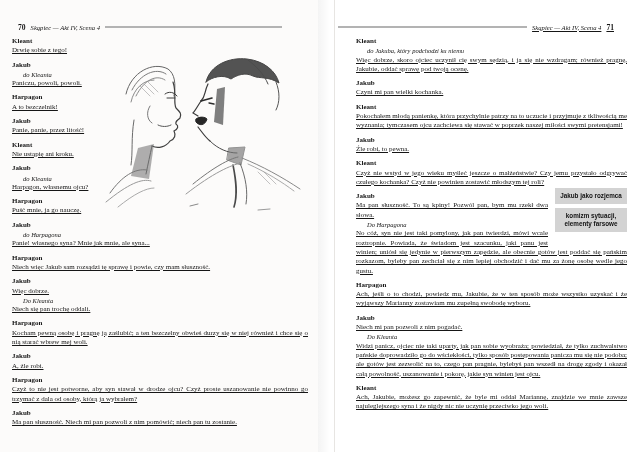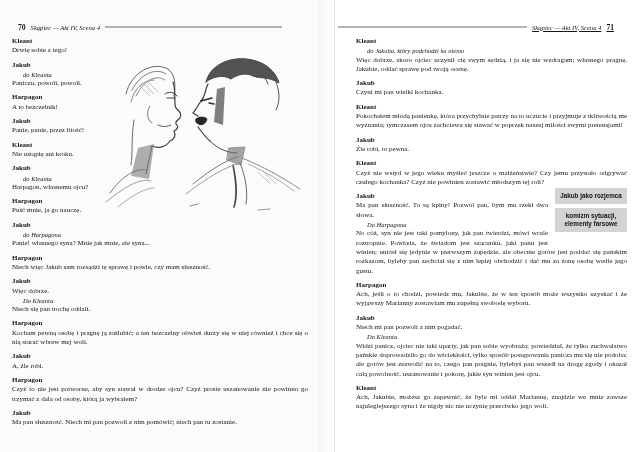--- a/index.html
+++ b/index.html
@@ -20,21 +20,21 @@
   .runtitle{font-style:italic;font-size:6.6px;white-space:nowrap;}
   .hdr-rule{flex:1;height:2px;background:#b3b3b3;}
 
   
   .body-col{position:absolute;top:32px;font-size:7px;line-height:9.3px;
             letter-spacing:0;text-rendering:optimizeLegibility;}
   .body-left{left:12px;width:296px;}
   .body-right{left:356px;width:271px;}
   .speaker{font-weight:bold;width:88px;text-align:left;margin-top:5px;}
   .dir{font-style:italic;font-size:6.5px;padding-left:11px;}
-  .line{text-align:justify;}
+  .line{text-align:justify;text-decoration:underline;}
 
   
   .notes-float{float:right;width:72px;margin:1px 0 10px 7px;}
   .note-box{background:#d3d3d3;color:#111;font-family:"Liberation Sans", sans-serif;
             font-weight:bold;font-size:6.3px;line-height:8px;text-align:center;padding:4px 3px;}
   .note-box + .note-box{margin-top:4px;}
 
   
   .illustration{position:absolute;left:98px;top:52px;width:215px;height:170px;pointer-events:none;}
   .illustration svg{width:100%;height:100%;}
@@ -142,21 +142,21 @@
         <line x1="166" y1="120" x2="178" y2="132" stroke="#9a9a9a" stroke-width="0.6"></line>
         <path d="M92,154 L100,152" stroke="#8a8a8a"></path>
         <path d="M160,158 L172,157" stroke="#9a9a9a"></path>
       </g>
     </svg>
   </div>
 
   <div class="body-col body-right">
     <div class="speaker">Kleant</div>
     <div class="dir">do Jakuba, który podchodzi ku niemu</div>
-    <div class="line">Więc dobrze, skoro ojciec uczynił cię swym sędzią, i ja się nie wzdragam; własnego pragnę, Jakubie, oddać sprawę pod twoją ocenę.</div>
+    <div class="line">Więc dobrze, skoro ojciec uczynił cię swym sędzią, i ja się nie wzdragam; również pragnę, Jakubie, oddać sprawę pod twoją ocenę.</div>
     <div class="speaker">Jakub</div>
     <div class="line">Czyni mi pan wielki kochanka.</div>
     <div class="speaker">Kleant</div>
     <div class="line">Pokochałem młodą panienkę, która przychylnie patrzy na to uczucie i przyjmuje z tkliwością me wyznania; tymczasem ojcu zachciewa się stawać w poprzek naszej miłości swymi pretensjami!</div>
     <div class="speaker">Jakub</div>
     <div class="line">Źle robi, to pewna.</div>
     <div class="speaker">Kleant</div>
     <div class="line">Czyż nie wstyd w jego wieku myśleć jeszcze o małżeństwie? Czy jemu przystało odgrywać czułego kochanka? Czyż nie powinien zostawić młodszym tej roli?</div>
 
     <div class="notes-float">

